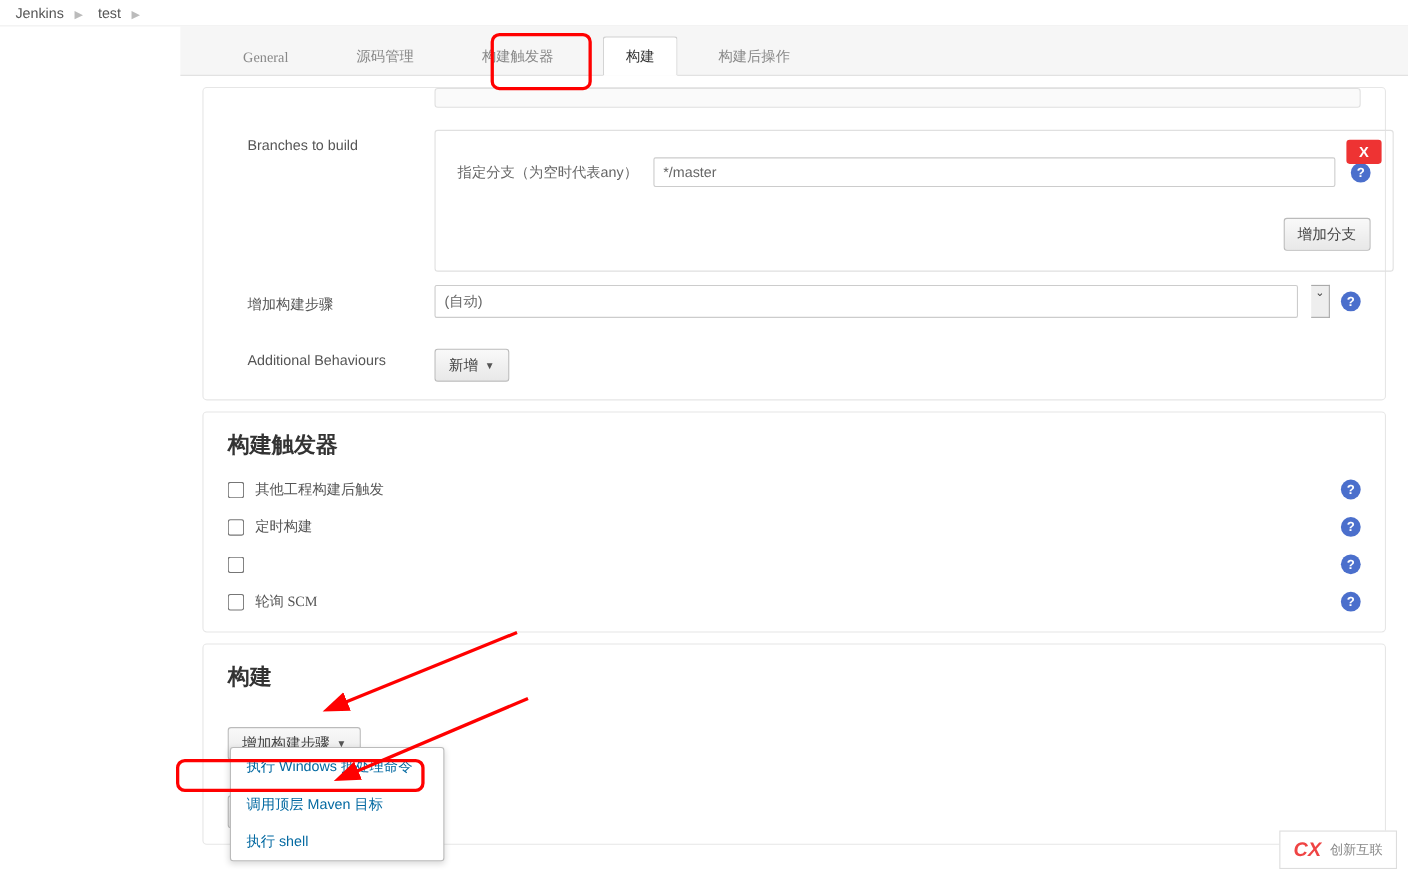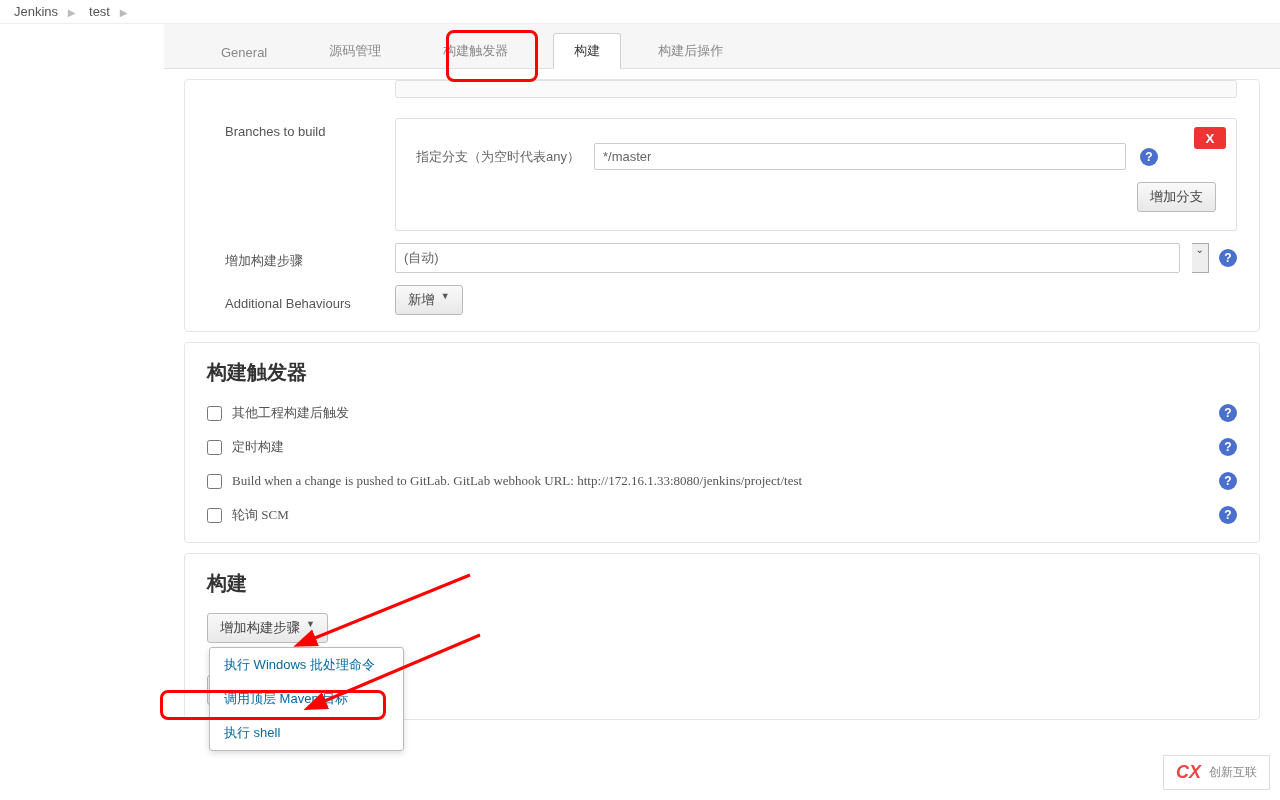--- a/index.html
+++ b/index.html
@@ -20,21 +20,21 @@
     font-size: 13px;
   }
   .breadcrumb span { margin-right: 6px; }
   .breadcrumb .sep { color: #bbb; font-size: 10px; margin-right: 10px; }
   .main-wrap { margin-left: 164px; }
   .tabs-bar {
     background: #f6f6f6;
     border-bottom: 1px solid #e0e0e0;
     padding: 8px 40px 0 40px;
   }
-  .tabs-list { display: flex; gap: 28px; align-items: flex-end; }
+  .tabs-list { display: flex; gap: 28px; align-items: flex-end; font-family: Liberation Serif, serif; }
   .tab {
     padding: 8px 16px;
     color: #888;
     cursor: pointer;
     border: 1px solid transparent;
     position: relative;
     bottom: -1px;
   }
   .tab.active {
     background: #fff;
@@ -70,33 +70,33 @@
     padding: 18px 20px;
     position: relative;
   }
   .sub-row { display: flex; align-items: center; gap: 14px; }
   .sub-label { color: #666; white-space: nowrap; }
   input[type=text].std, .select-auto {
     border: 1px solid #ccc;
     border-radius: 2px;
     padding: 5px 8px;
     font-size: 13px;
-    width: 532px;
+    width: 620px;
     color: #666;
   }
   .select-auto { width: 100%; display:flex; justify-content:space-between; align-items:center; background:#fff;}
   .select-arrow { border:1px solid #aaa; border-left:none; width:18px; text-align:center; background:#eee; font-size:10px; color:#444;}
   .help-icon {
     display:inline-flex; width:18px; height:18px; border-radius:50%; background:#4b6fcc; color:#fff; font-weight:bold; align-items:center; justify-content:center; font-size:12px;
   }
   .del-btn { position:absolute; top:8px; right:10px; background:#e33; color:#fff; border:none; border-radius:3px; width:32px; height:22px; font-weight:bold; cursor:pointer; }
   .btn {
     background: linear-gradient(#f9f9f9,#e8e8e8);
     border:1px solid #bbb; border-radius:3px; padding:5px 12px; color:#444; cursor:pointer;
-    display:inline-flex; gap:6px;
+    display:inline-flex; align-items:center; gap:6px;margin-top:16px;
   }
   .btn .caret { font-size:9px; color:#555; }
   .add-branch-wrap { text-align:right; margin-top:12px; }
   .checkbox-row { display:flex; align-items:center; padding:8px 12px; position:relative; }
   .checkbox-row input[type=checkbox]{ width:15px; height:15px; margin-right:10px;}
   .checkbox-row .lbl { color:#555;font-family:Liberation Serif, serif; }
   .checkbox-row .help-icon { margin-left:auto; }
   .dropdown-menu {
     position:absolute; background:#fff; border:1px solid #bbb; border-radius:3px; box-shadow:0 2px 6px rgba(0,0,0,.15);
     width:195px; z-index:5;
@@ -188,21 +188,20 @@
         <span class="lbl">其他工程构建后触发</span>
         <span class="help-icon">?</span>
       </div>
       <div class="checkbox-row">
         <input type="checkbox" style="">
         <span class="lbl">定时构建</span>
         <span class="help-icon">?</span>
       </div>
       <div class="checkbox-row">
         <input type="checkbox" style="">
-        <span class="lbl">Build when a change is pushed to GitLab. GitLab webhook URL: http://172.16.1.33:8080/jenkins/project/test</span>
         <span class="help-icon">?</span>
       </div>
       <div class="checkbox-row">
         <input type="checkbox" style="">
         <span class="lbl">轮询 SCM</span>
         <span class="help-icon">?</span>
       </div>
     </div>
 
     <div class="section" style="position:relative; padding-bottom:70px;">

